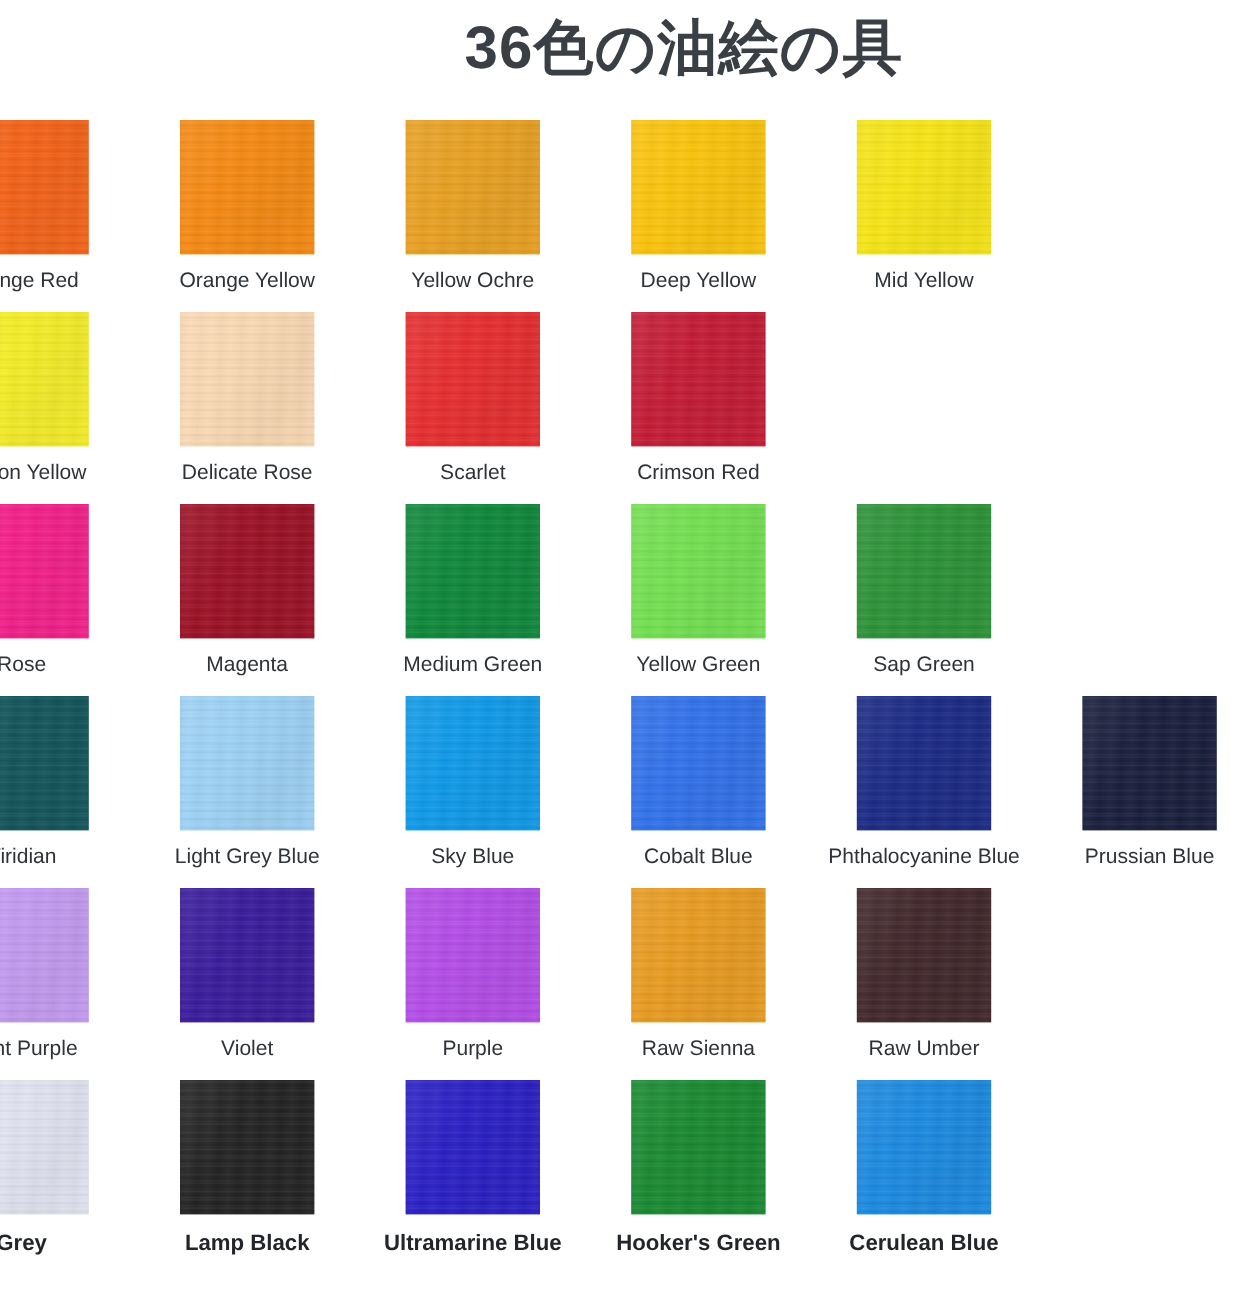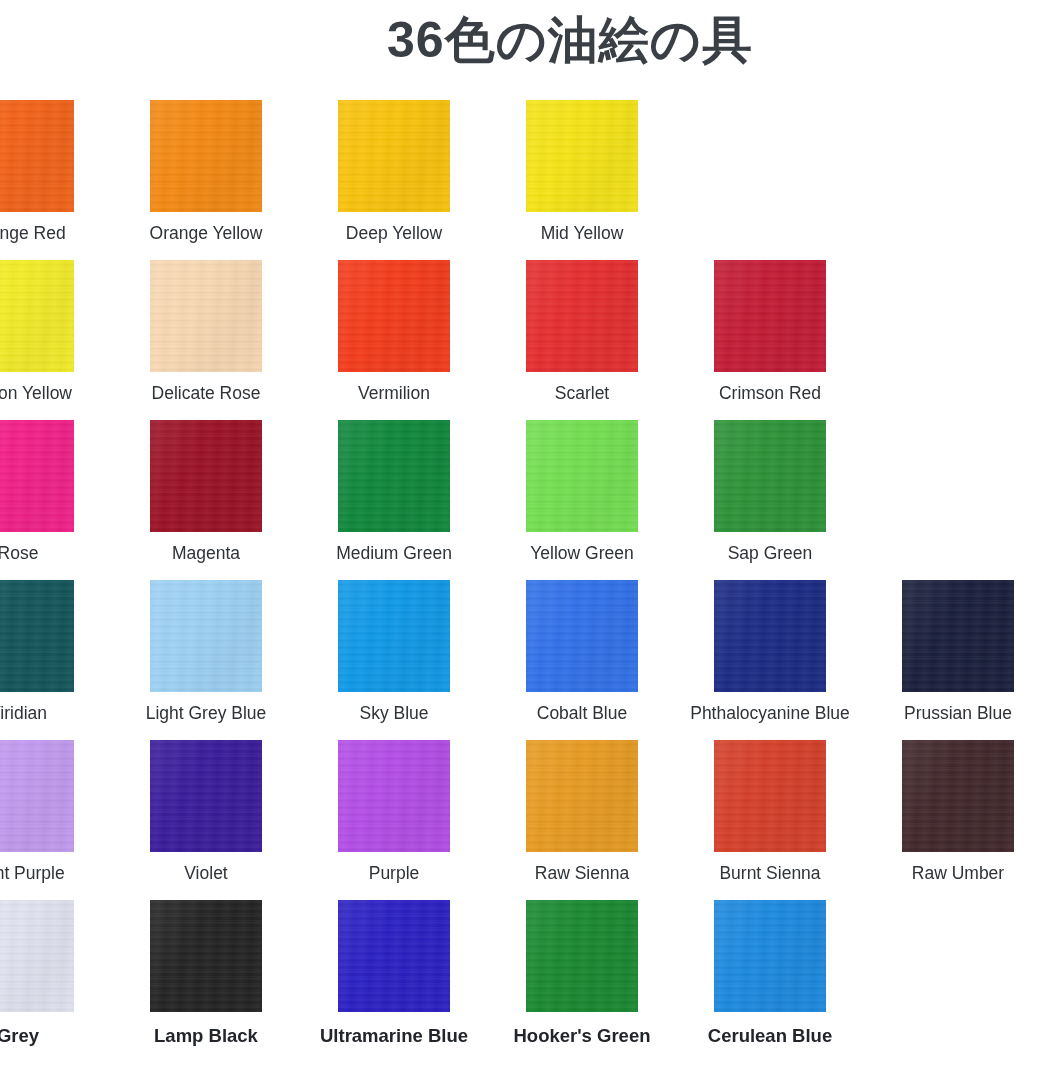--- a/index.html
+++ b/index.html
@@ -114,42 +114,42 @@
     <div class="swatch-row">
       <div class="swatch-cell">
         <div class="swatch-chip" style="background-color: rgb(244, 100, 26);"></div>
         <div class="swatch-label">Orange Red</div>
       </div>
       <div class="swatch-cell">
         <div class="swatch-chip" style="background-color: rgb(245, 138, 20);"></div>
         <div class="swatch-label">Orange Yellow</div>
       </div>
       <div class="swatch-cell">
+        <div class="swatch-chip" style="background-color: rgb(232, 161, 35);"></div>
+        <div class="swatch-label">Yellow Ochre</div>
+      </div>
+      <div class="swatch-cell">
         <div class="swatch-chip" style="background-color: rgb(250, 196, 13);"></div>
         <div class="swatch-label">Deep Yellow</div>
       </div>
       <div class="swatch-cell">
         <div class="swatch-chip" style="background-color: rgb(246, 229, 23);"></div>
         <div class="swatch-label">Mid Yellow</div>
       </div>
     </div>
     <div class="swatch-row">
       <div class="swatch-cell">
         <div class="swatch-chip" style="background-color: rgb(245, 238, 42);"></div>
         <div class="swatch-label">Lemon Yellow</div>
       </div>
       <div class="swatch-cell">
         <div class="swatch-chip" style="background-color: rgb(250, 217, 180);"></div>
         <div class="swatch-label">Delicate Rose</div>
       </div>
       <div class="swatch-cell">
-        <div class="swatch-chip" style="background-color: rgb(245, 60, 28);"></div>
-        <div class="swatch-label">Vermilion</div>
-      </div>
-      <div class="swatch-cell">
         <div class="swatch-chip" style="background-color: rgb(230, 46, 48);"></div>
         <div class="swatch-label">Scarlet</div>
       </div>
       <div class="swatch-cell">
         <div class="swatch-chip" style="background-color: rgb(196, 28, 54);"></div>
         <div class="swatch-label">Crimson Red</div>
       </div>
     </div>
     <div class="swatch-row">
       <div class="swatch-cell">
@@ -210,24 +210,20 @@
       </div>
       <div class="swatch-cell">
         <div class="swatch-chip" style="background-color: rgb(180, 78, 232);"></div>
         <div class="swatch-label">Purple</div>
       </div>
       <div class="swatch-cell">
         <div class="swatch-chip" style="background-color: rgb(232, 156, 34);"></div>
         <div class="swatch-label">Raw Sienna</div>
       </div>
       <div class="swatch-cell">
-        <div class="swatch-chip" style="background-color: rgb(214, 64, 42);"></div>
-        <div class="swatch-label">Burnt Sienna</div>
-      </div>
-      <div class="swatch-cell">
         <div class="swatch-chip" style="background-color: rgb(66, 40, 44);"></div>
         <div class="swatch-label">Raw Umber</div>
       </div>
     </div>
     <div class="swatch-row bold-row">
       <div class="swatch-cell">
         <div class="swatch-chip" style="background-color: rgb(226, 228, 242);"></div>
         <div class="swatch-label">Grey</div>
       </div>
       <div class="swatch-cell">

